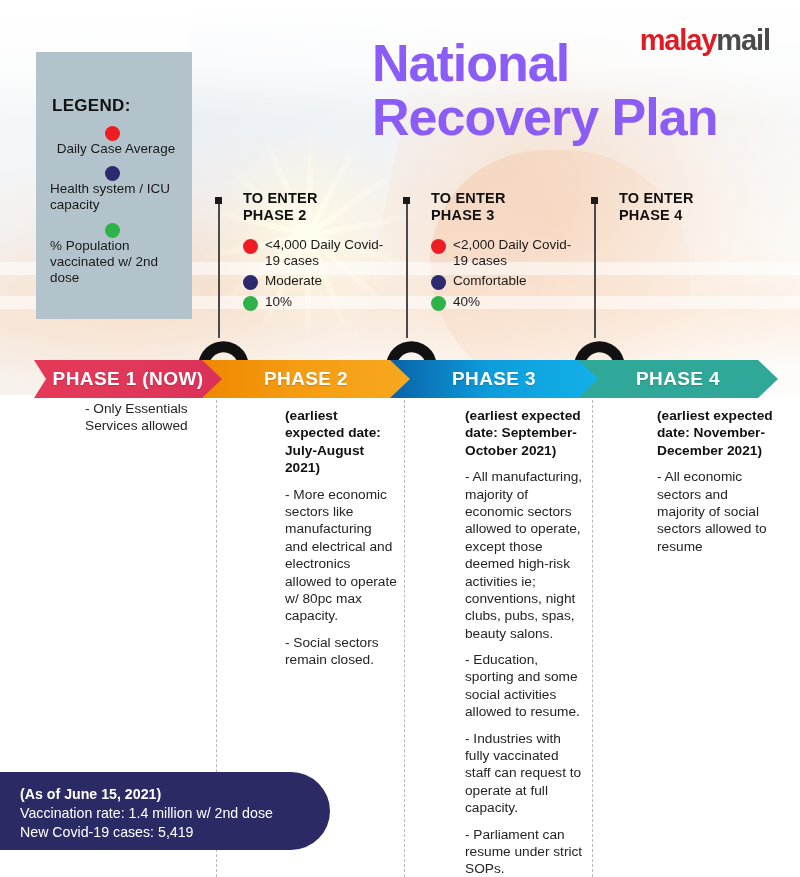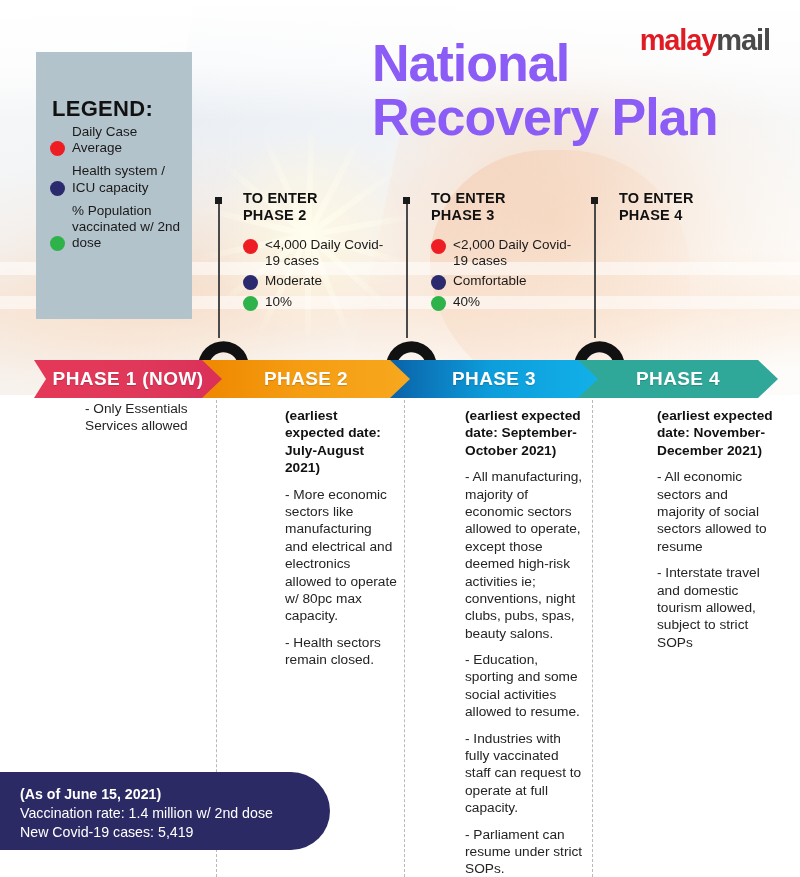--- a/index.html
+++ b/index.html
@@ -80,24 +80,24 @@
     color: #8b5cf6; letter-spacing: -1px;
   }
 
   
   .legend-box {
     position: absolute; left: 36px; top: 52px; width: 156px; height: 267px;
     background: #b3c3cb;
   }
   .legend-title {
     position: absolute; left: 52px; top: 96px;
-    font-size: 22px; font-weight: 700; color: #111; letter-spacing: .3px;
+    font-size: 17px; font-weight: 700; color: #111; letter-spacing: .3px;
   }
   .legend-list { position: absolute; left: 50px; top: 124px; width: 132px; }
-  .legend-item { display: flex; align-items: flex-end; margin-bottom: 7px; }
+  .legend-item { display: flex; align-items: center; margin-bottom: 7px; flex-direction: column; }
   .legend-item .dot { flex: 0 0 auto; margin-right: 7px; margin-top: 2px; }
   .legend-item .txt { font-size: 13.5px; line-height: 1.2; color: #1a1a1a; }
 
   .dot { width: 15px; height: 15px; border-radius: 50%; display: inline-block; }
   .dot.red   { background: #ee1d24; }
   .dot.navy  { background: #2b2a6e; }
   .dot.green { background: #2eb24a; }
 
   
   .callout { position: absolute; width: 150px; }
@@ -306,35 +306,34 @@
   <div class="vdash" style="left:404px; top:400px; height:477px;"></div>
   <div class="vdash" style="left:592px; top:400px; height:477px;"></div>
 
   <div class="col" style="left:40px; top:400px; width:165px;">
     <p>- Only Essentials Services allowed</p>
   </div>
 
   <div class="col" style="left:240px; top:407px; width:158px;">
     <p class="date">(earliest expected date: July-August 2021)</p>
     <p>- More economic sectors like manufacturing and electrical and electronics allowed to operate w/ 80pc max capacity.</p>
-    <p>- Health sectors remain closed.</p>
+    <p>- Social sectors remain closed.</p>
   </div>
 
   <div class="col" style="left:420px; top:407px; width:165px;">
     <p class="date">(earliest expected date: September-October 2021)</p>
     <p>- All manufacturing, majority of economic sectors allowed to operate, except those deemed high-risk activities ie; conventions, night clubs, pubs, spas, beauty salons.</p>
     <p>- Education, sporting and some social activities allowed to resume.</p>
     <p>- Industries with fully vaccinated staff can request to operate at full capacity.</p>
     <p>- Parliament can resume under strict SOPs.</p>
   </div>
 
   <div class="col" style="left:612px; top:407px; width:165px;">
     <p class="date">(earliest expected date: November-December 2021)</p>
     <p>- All economic sectors and majority of social sectors allowed to resume</p>
-    <p>- Interstate travel and domestic tourism allowed, subject to strict SOPs</p>
   </div>
 
   <div class="footer">
     <div class="l b">(As of  June 15, 2021)</div>
     <div class="l">Vaccination rate: 1.4 million w/ 2nd dose</div>
     <div class="l">New Covid-19 cases: 5,419</div>
   </div>
 
 </div>
 

